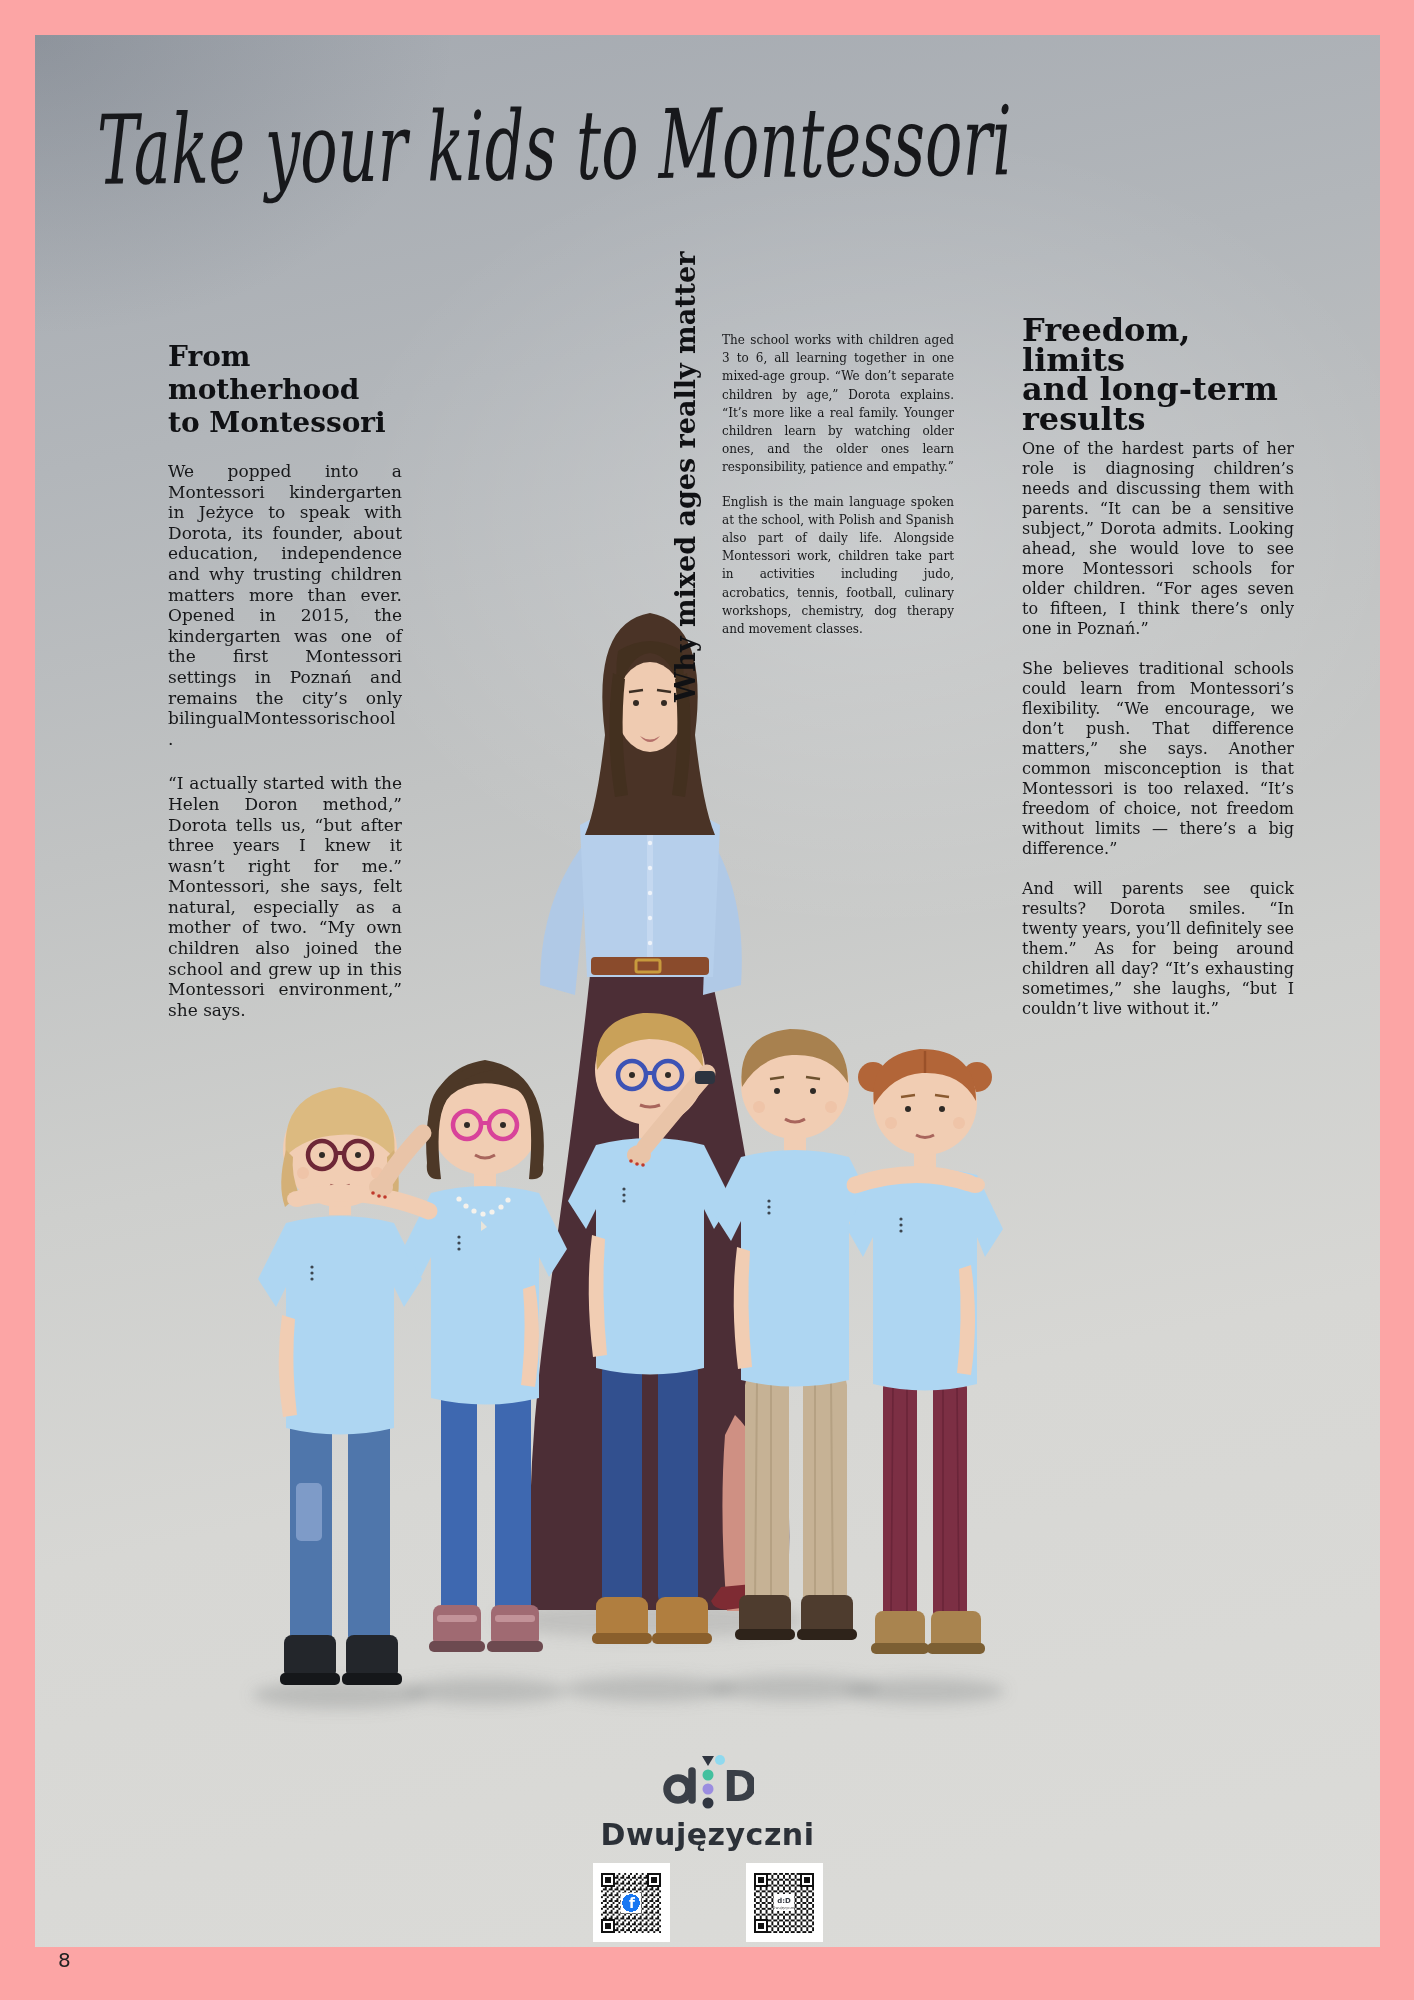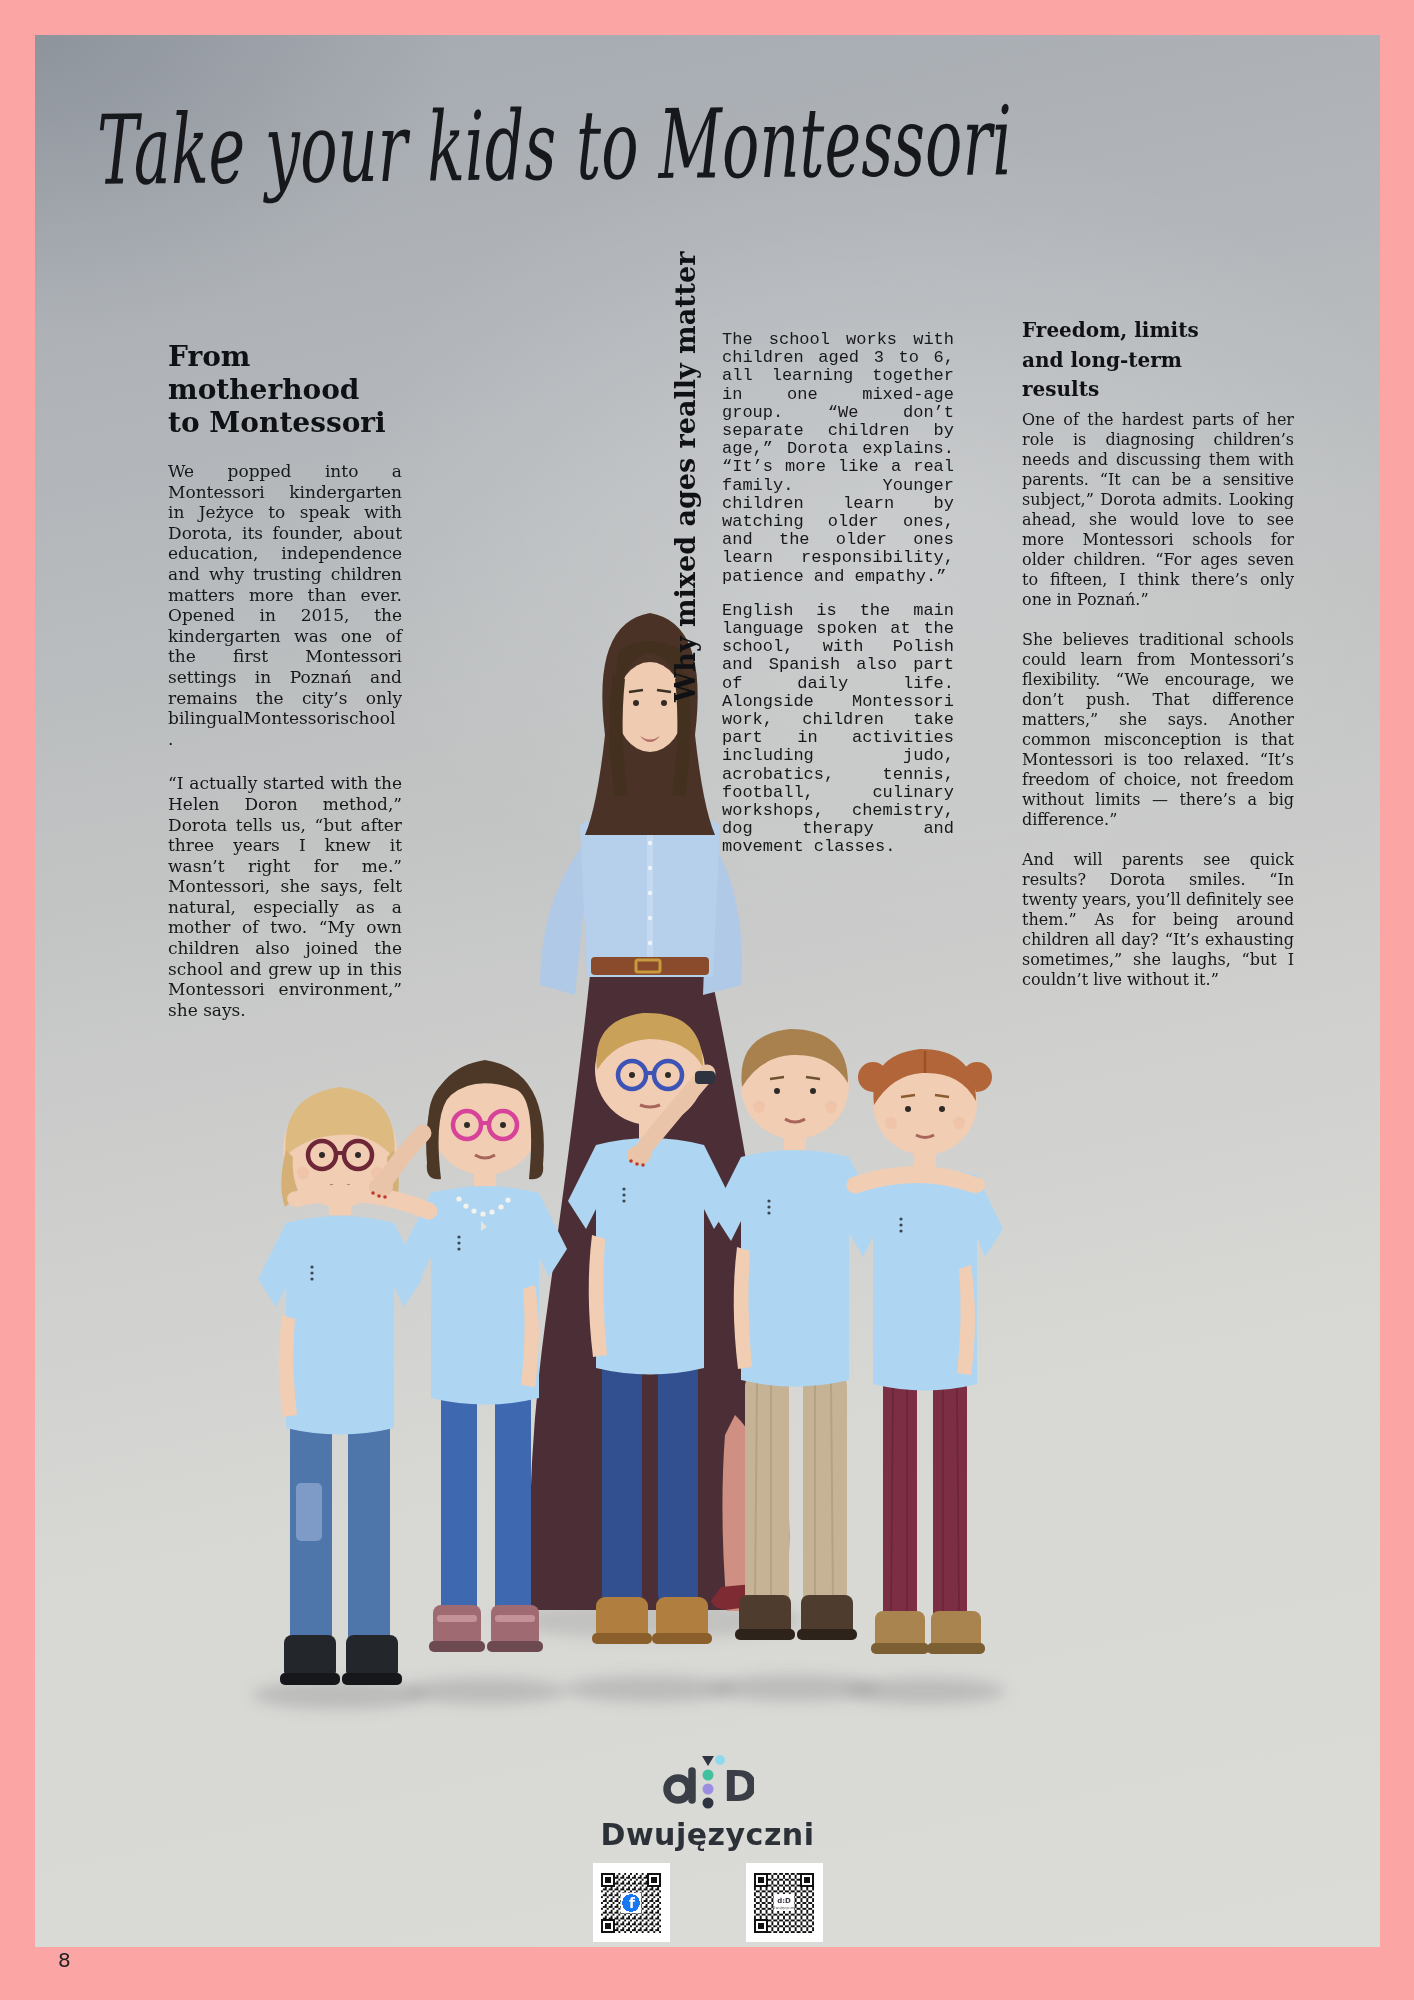--- a/index.html
+++ b/index.html
@@ -29,24 +29,24 @@
   .col-left h2 { font-size:28px; line-height:33px; margin:4px 0 22px; }
   .col-left p { font-size:17px; line-height:20.6px; margin:0 0 24px; }
 
   .vertical-heading {
     position:absolute; left:635px; top:667px; width:424px; height:36px;
     transform:rotate(-90deg); transform-origin:0 0;
     font-weight:bold; font-size:27px; white-space:nowrap; color:#101114;
   }
 
   .col-mid { left:687px; top:296px; width:232px; }
-  .col-mid p { font-size:17px; line-height:18.2px; margin:0 0 16px;font-family:Liberation Mono, monospace; }
+  .col-mid p { font-size:12px; line-height:18.2px; margin:0 0 16px; }
 
   .col-right { left:987px; top:281px; width:272px; }
-  .col-right h2 { font-size:20px; line-height:29.5px; margin:0 0 5px; }
+  .col-right h2 { font-size:32px; line-height:29.5px; margin:0 0 5px; }
   .col-right p { font-size:16px; line-height:20px; margin:0 0 20px; }
 
   .footer-block {
     position:absolute; left:0; right:0; top:1716px;
     display:flex; flex-direction:column; align-items:center;
   }
   .brand-name {
     margin-top:6px; font-family:"DejaVu Sans","Liberation Sans",sans-serif;
     font-weight:bold; font-size:30px; letter-spacing:0.5px; color:#2c3138;
   }

